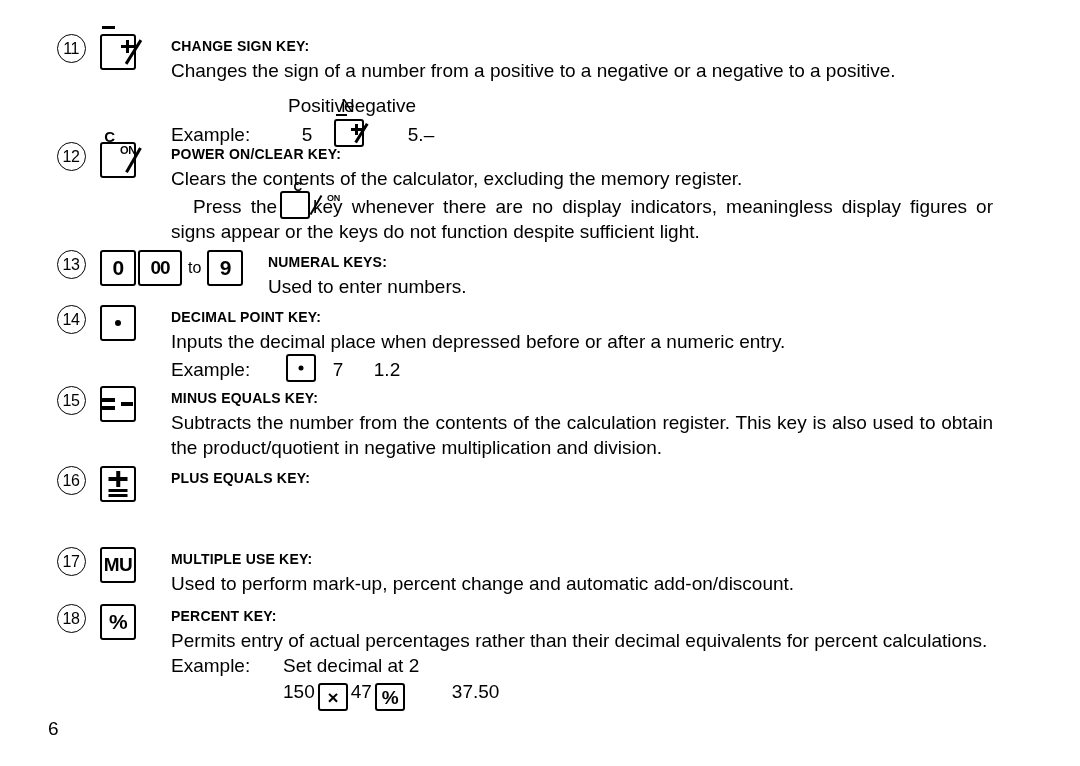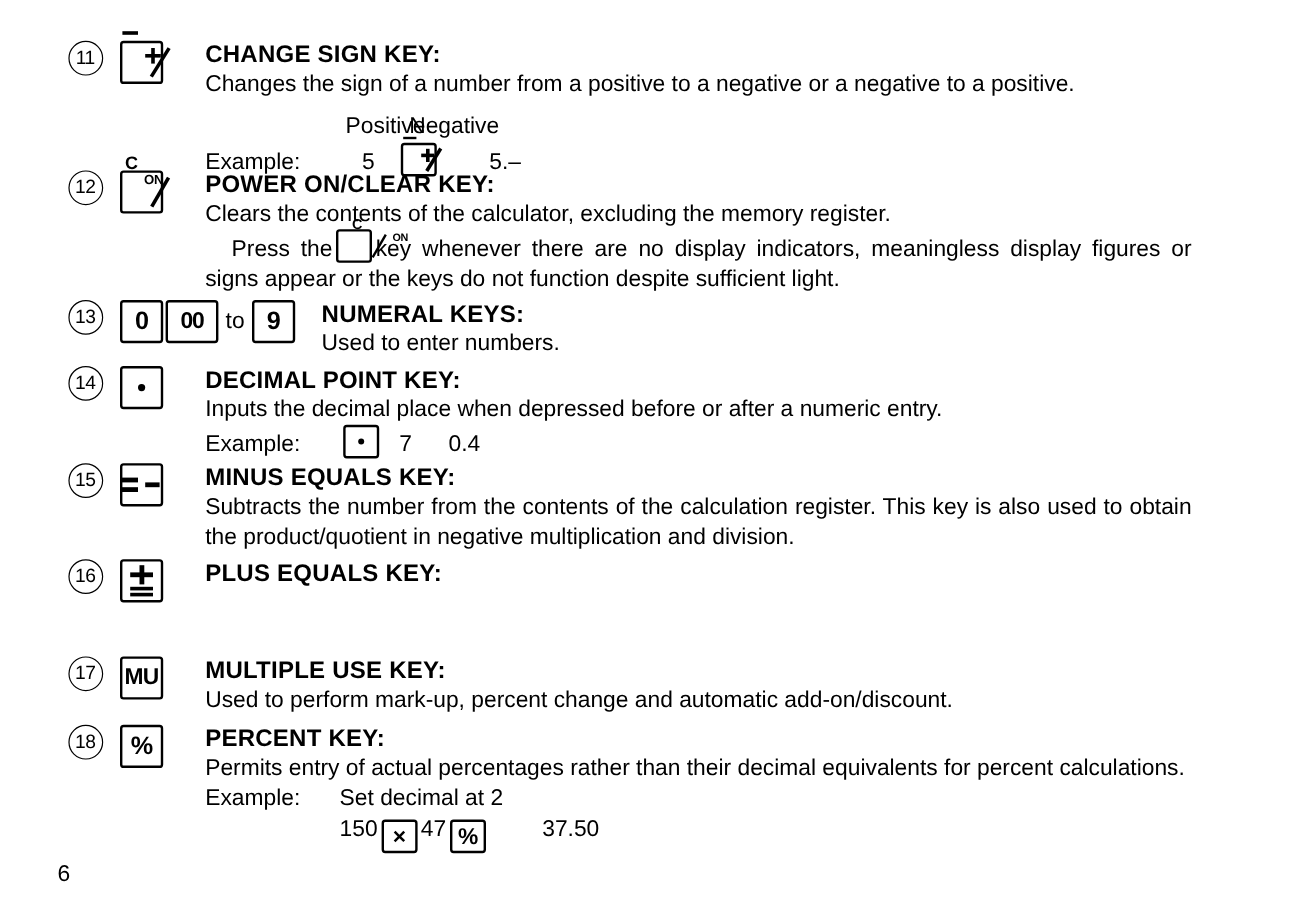--- a/index.html
+++ b/index.html
@@ -55,21 +55,21 @@
   }
 
   .body-col {
     position: absolute;
     left: 171px;
     width: 822px;
   }
 
   .heading {
     font-weight: bold;
-    font-size: 20px;
+    font-size: 14px;
     letter-spacing: 0.2px;
     line-height: 24px;
     white-space: nowrap;
   }
   .para {
     font-size: 19px;
     line-height: 25px;
   }
   .para.justify {
     text-align: justify;
@@ -271,40 +271,40 @@
       <div class="para">Clears the contents of the calculator, excluding the memory register.</div>
       <div class="para justify indent"><span>Press the</span><span class="key sq-s inline-key"><span class="g-onc"><span class="on">ON</span><span class="slash"></span><span class="c">C</span></span></span><span>key whenever there are no display indicators, meaningless display figures or signs appear or the keys do not function despite sufficient light.</span></div>
     </div>
   </div>
 
   <div class="entry" style="top:250px;">
     <div class="num-col">
       <span class="circled">13</span>
     </div>
     <div class="key-col" style="width:170px;">
-      <span class="key sq"><span class="g-text">0</span></span><span class="key wide" style="margin-left:2px;"><span class="g-text small">00</span></span><span style="font-size:19px;margin:4px 6px;vertical-align:middle;">to</span><span class="key sq"><span class="g-text">9</span></span>
+      <span class="key sq"><span class="g-text">0</span></span><span class="key wide" style="margin-left:2px;"><span class="g-text small">00</span></span><span style="font-size:16px;margin:4px 6px;vertical-align:middle;">to</span><span class="key sq"><span class="g-text">9</span></span>
     </div>
     <div class="body-col" style="left:268px;width:725px;">
       <div class="heading">NUMERAL KEYS:</div>
       <div class="para" style="margin-left:-97px;text-indent:97px;">Used to enter numbers.</div>
     </div>
   </div>
 
   <div class="entry" style="top:305px;">
     <div class="num-col">
       <span class="circled">14</span>
     </div>
     <div class="key-col">
       <span class="key sq"><span class="g-dot"></span></span>
     </div>
     <div class="body-col">
       <div class="heading">DECIMAL POINT KEY:</div>
       <div class="para">Inputs the decimal place when depressed before or after a numeric entry.</div>
       <div class="example-row">
-        <span class="ex-label">Example:</span><span class="key sq-s inline-key"><span class="g-dot"></span></span><span class="ex-v1" style="width:38px;">7</span><span class="ex-v2" style="width:60px;">0.4</span>
+        <span class="ex-label">Example:</span><span class="key sq-s inline-key"><span class="g-dot"></span></span><span class="ex-v1" style="width:38px;">7</span><span class="ex-v2" style="width:60px;">1.2</span>
       </div>
     </div>
   </div>
 
   <div class="entry" style="top:386px;">
     <div class="num-col">
       <span class="circled">15</span>
     </div>
     <div class="key-col">
       <span class="key sq">

